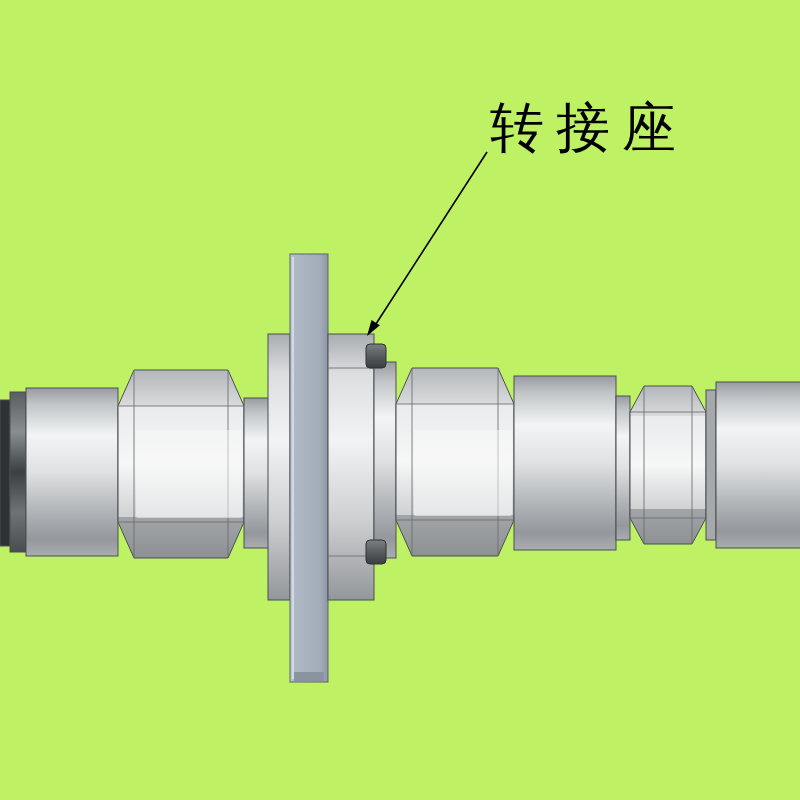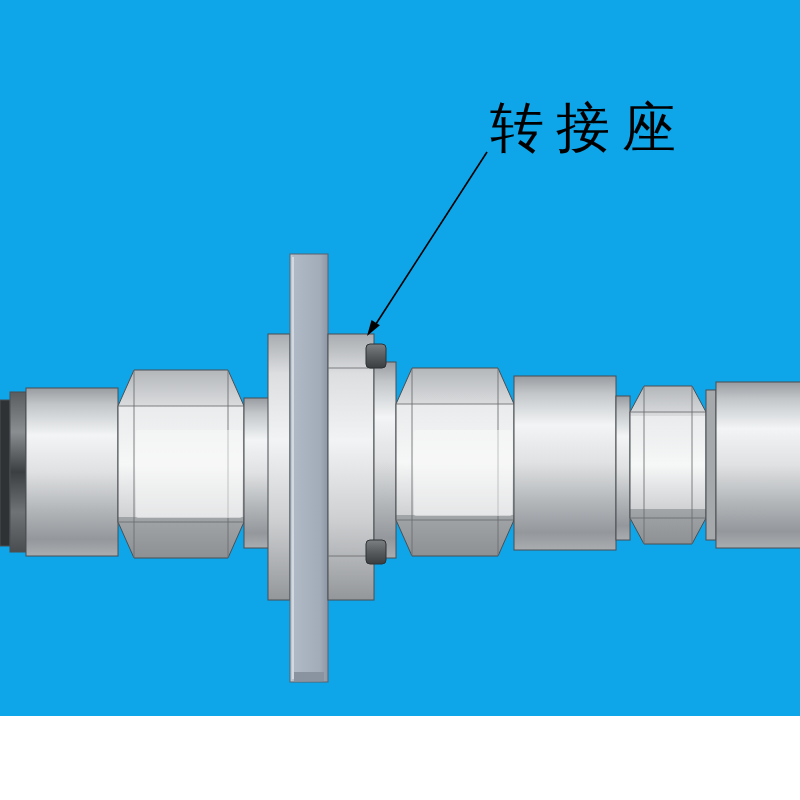--- a/index.html
+++ b/index.html
@@ -7,22 +7,22 @@
     padding: 0;
     width: 800px;
     height: 800px;
     background: #ffffff;
     overflow: hidden;
     font-family: "Liberation Sans", sans-serif;
   }
   .stage {
     position: relative;
     width: 800px;
-    height: 716px;
-    background: #0ea5e9;
+    height: 800px;
+    background: #bef264;
   }
   svg { display: block; }
   .annotation-text {
     font-family: "Liberation Sans", sans-serif;
     font-size: 54px;
     letter-spacing: 12px;
     fill: #000000;
   }
   .outline { stroke: #4b4e52; stroke-width: 1; }
   .facet-line { stroke: #6a6d70; stroke-width: 1; fill: none; opacity: 0.85; }

